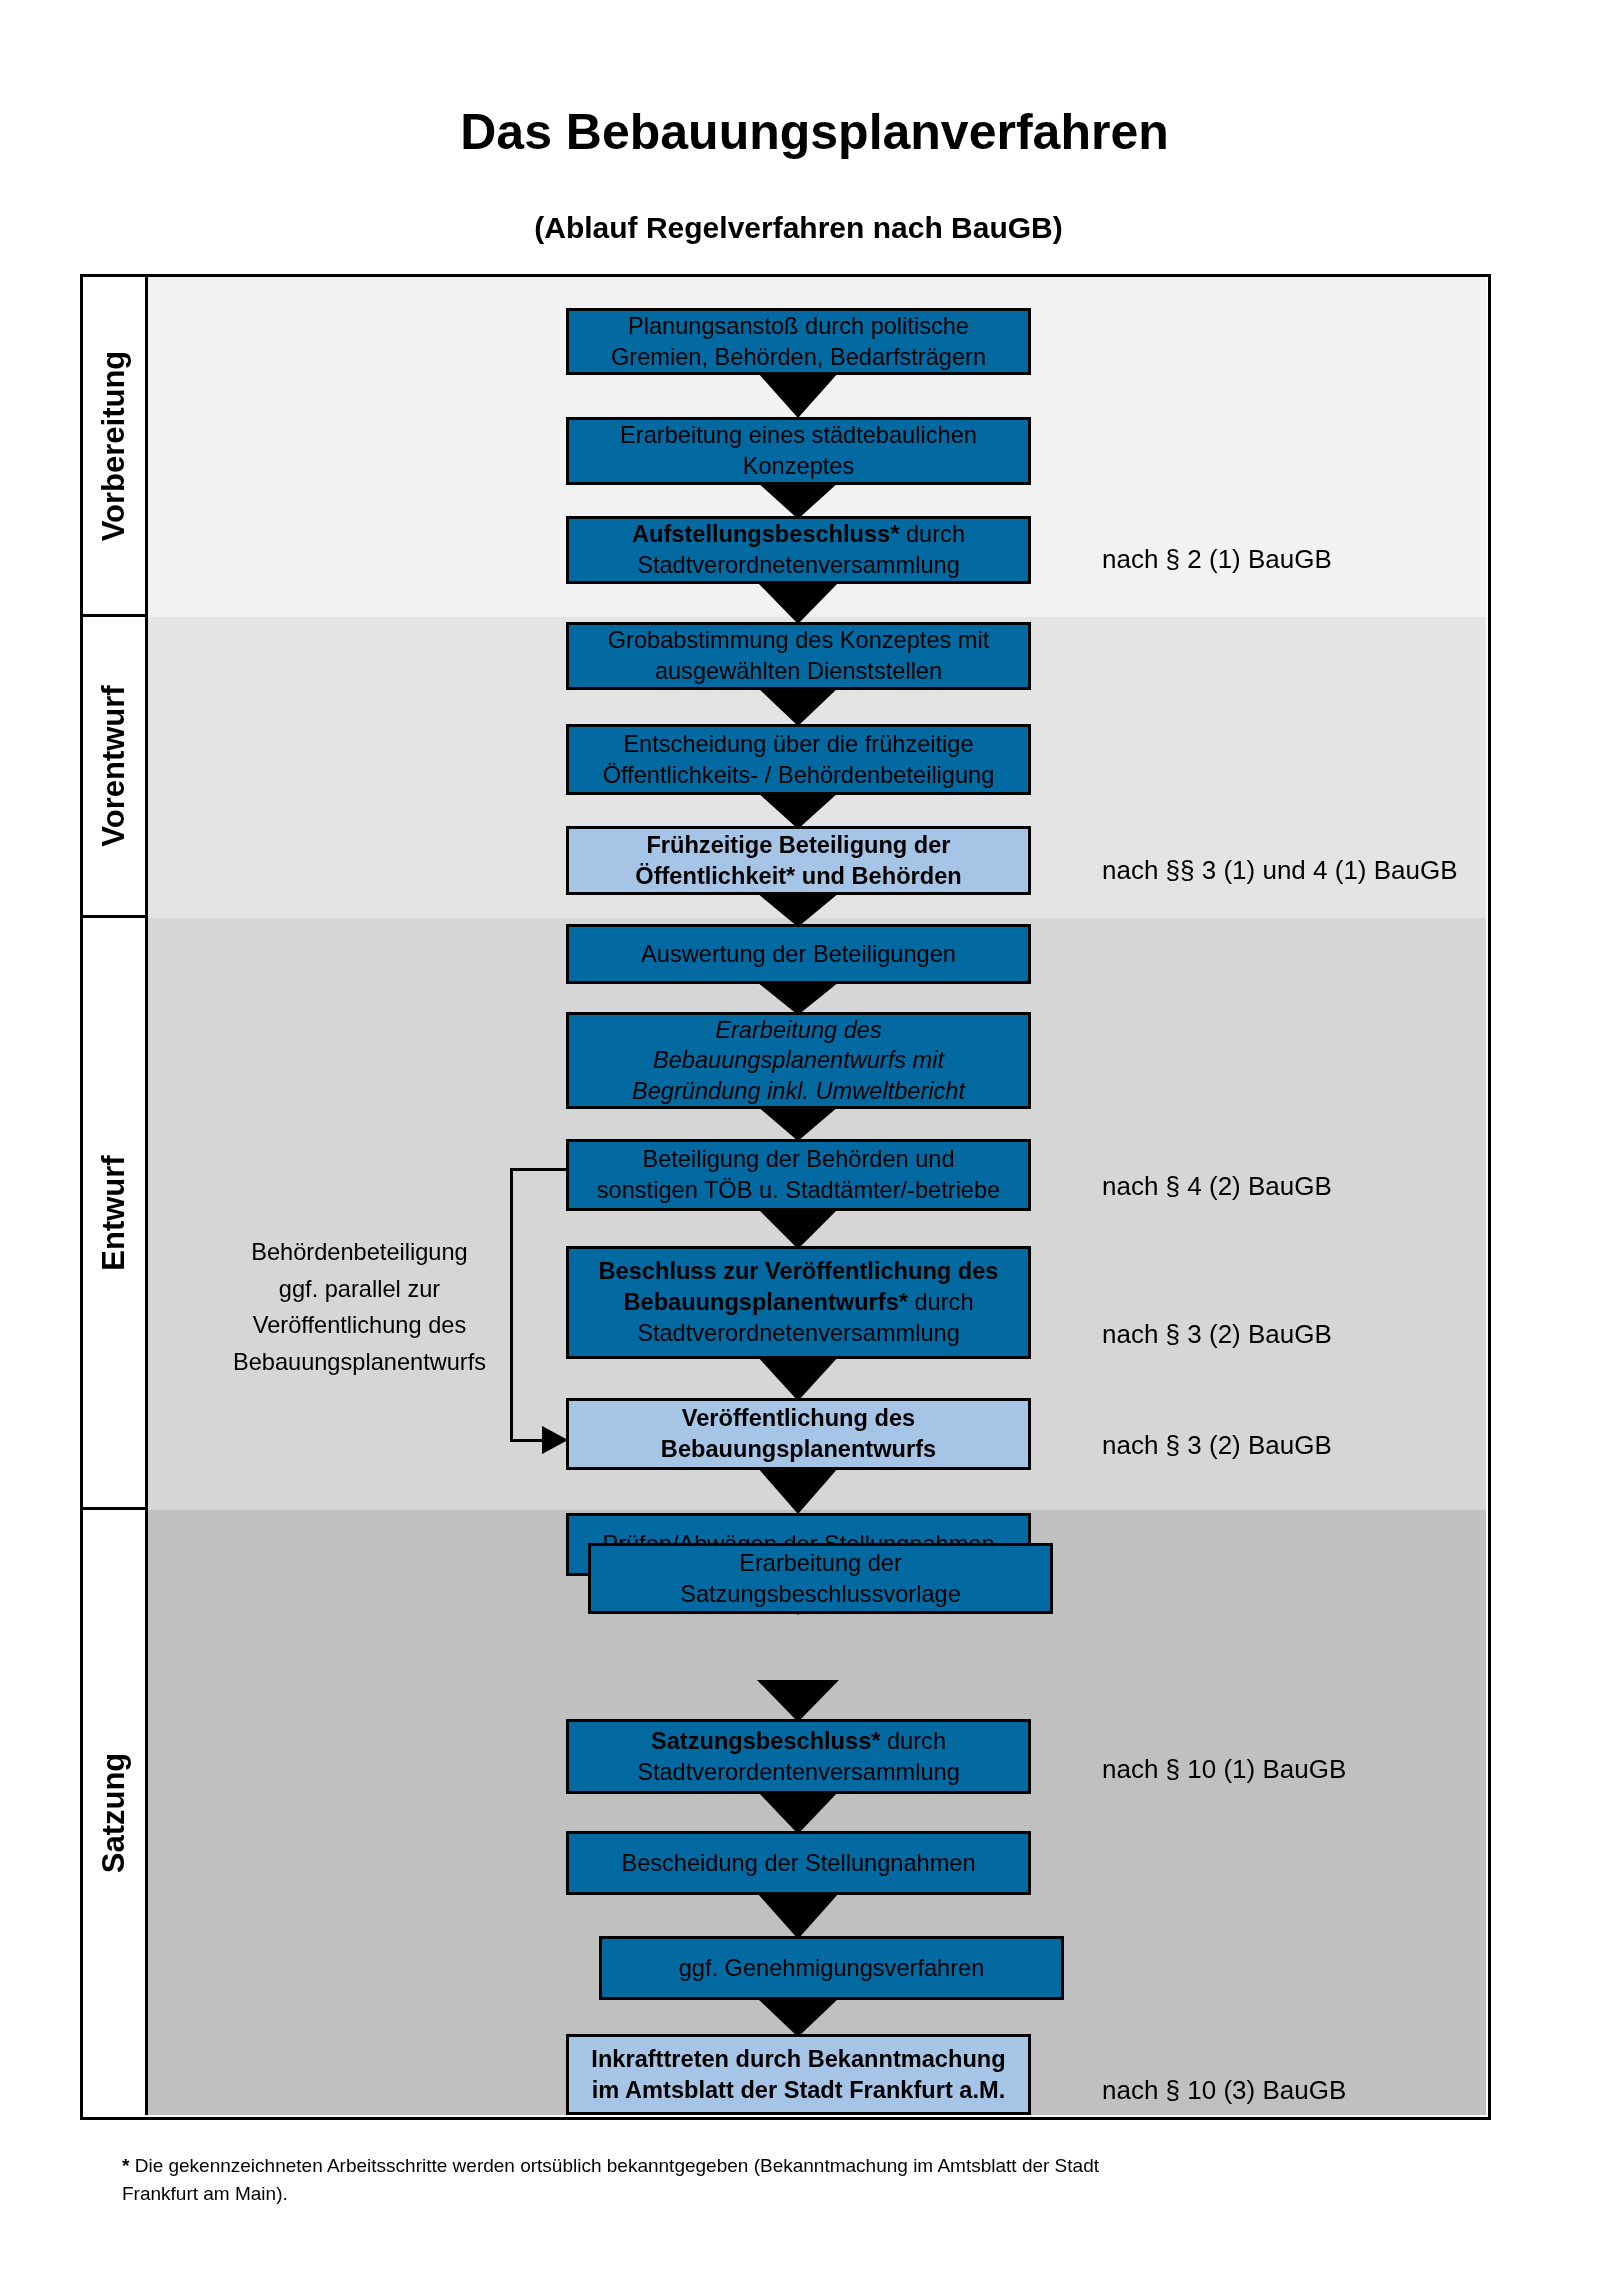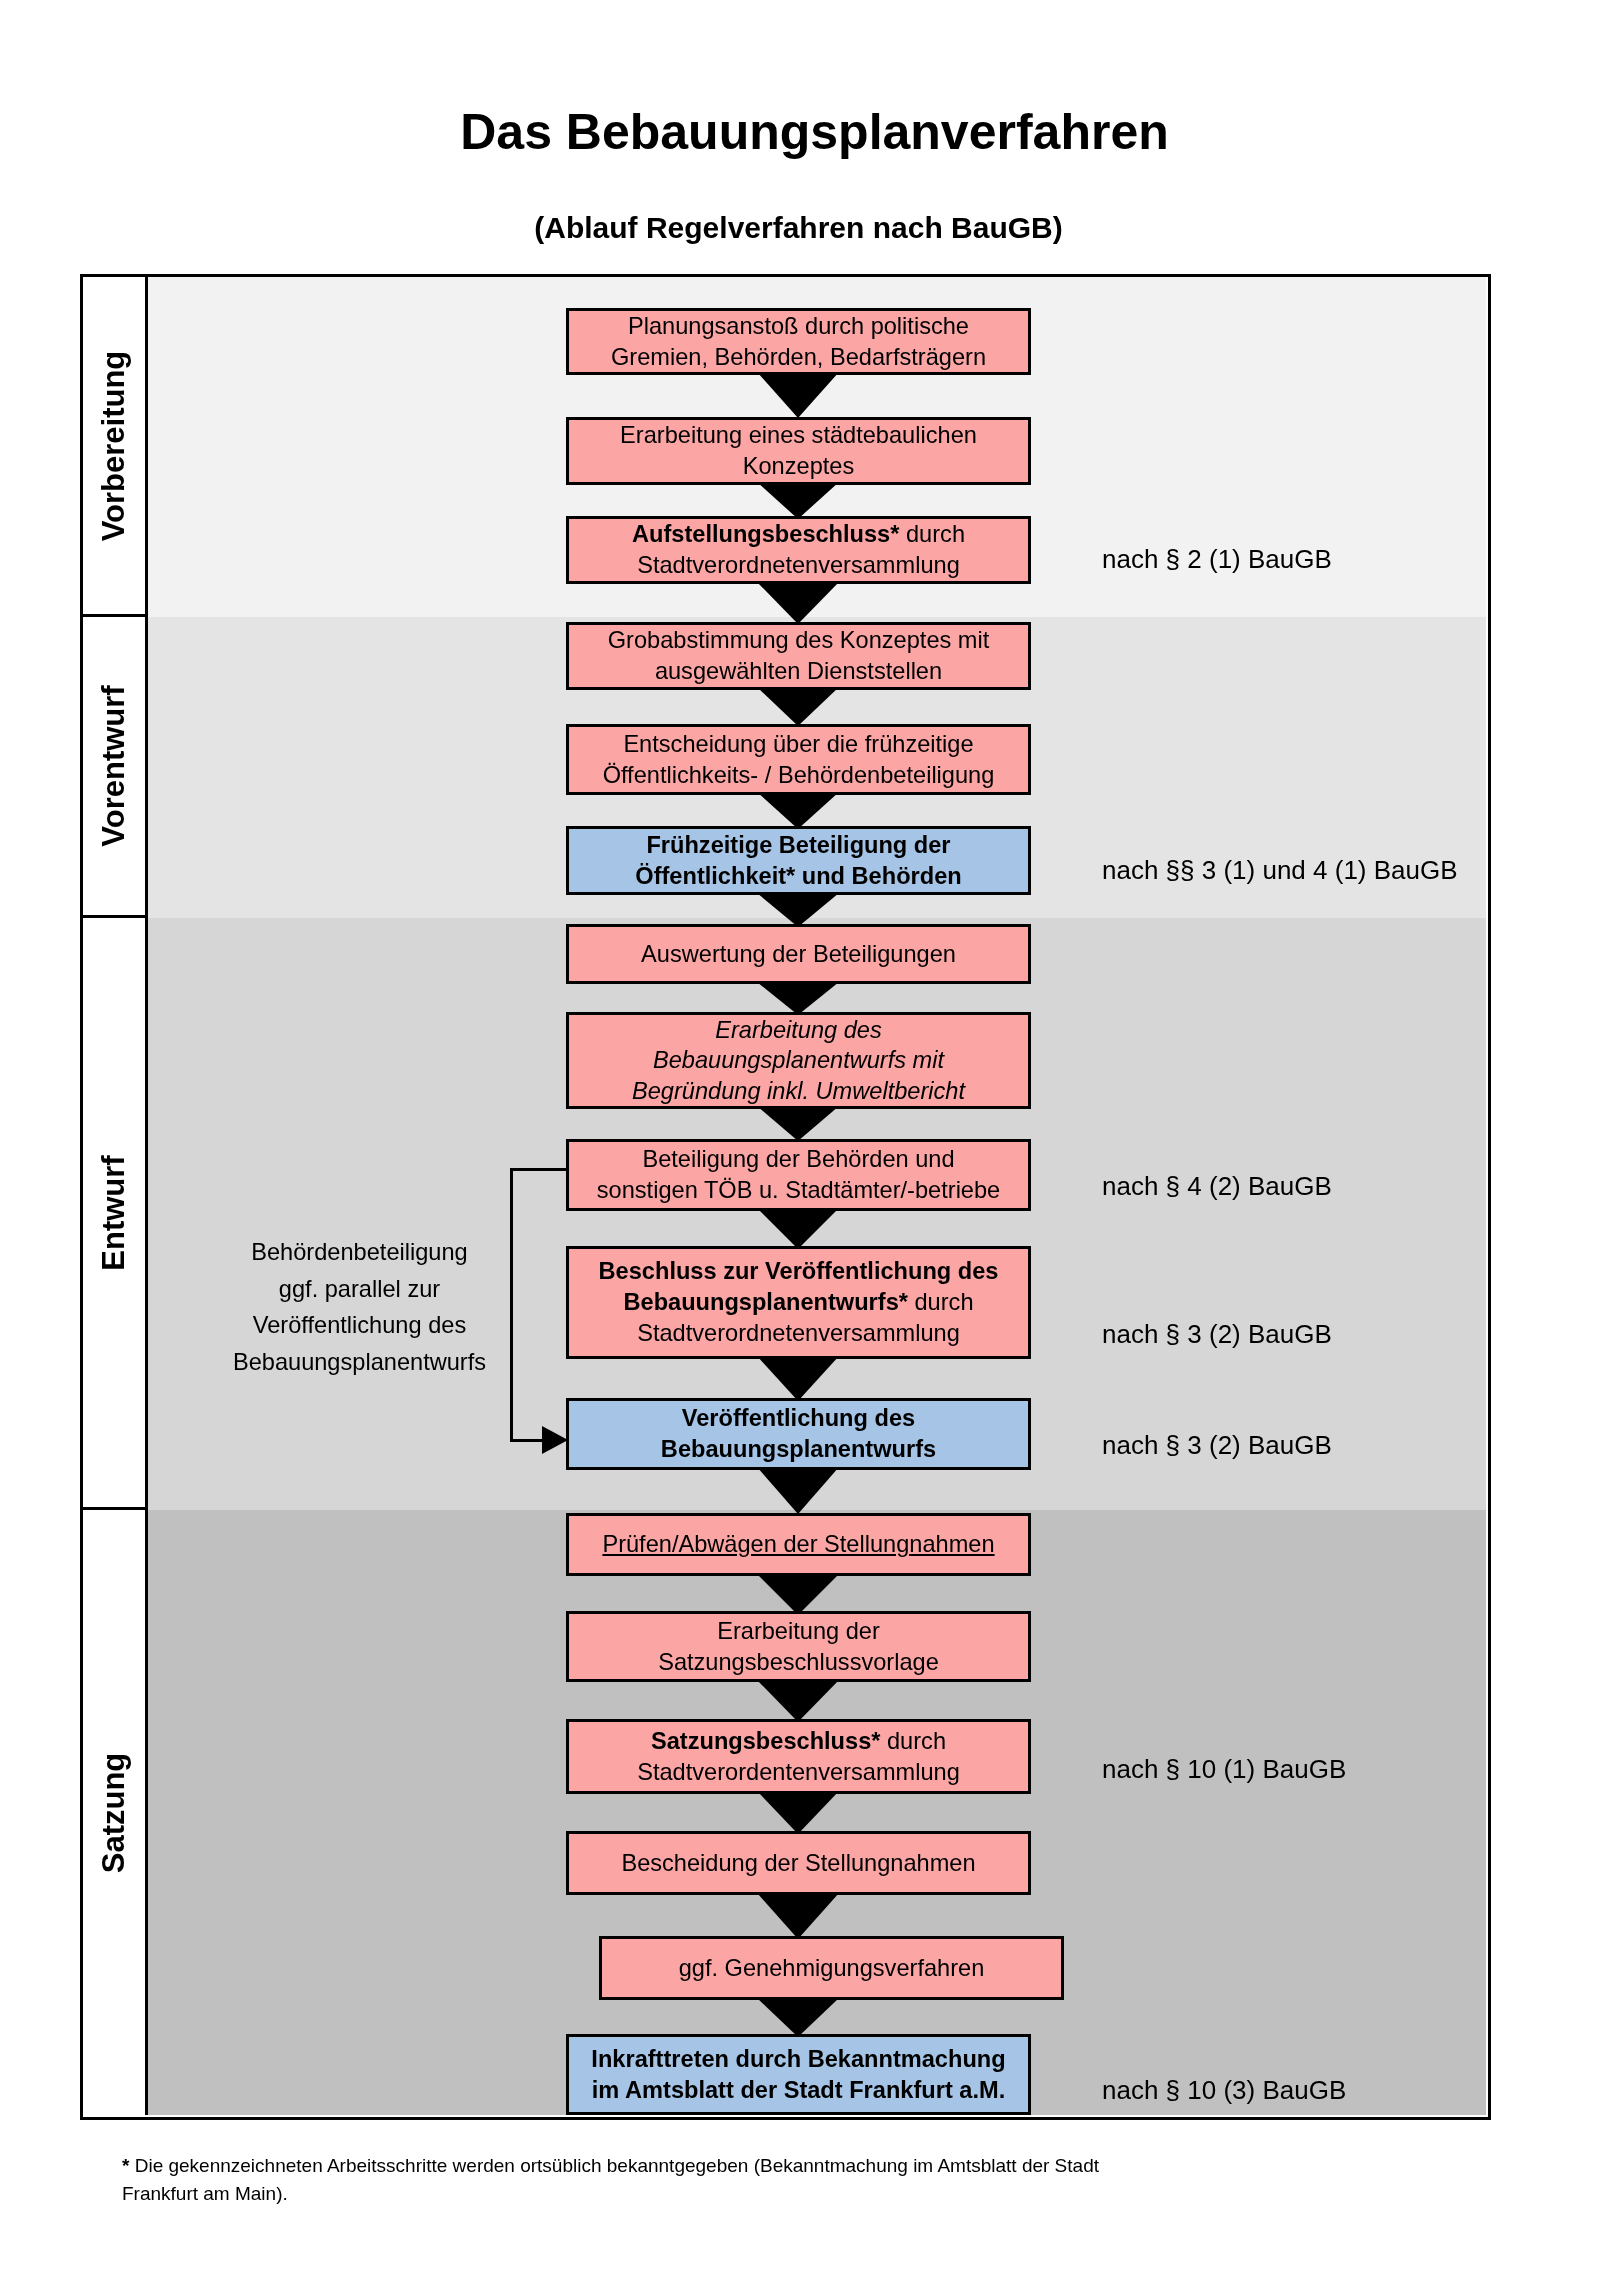--- a/index.html
+++ b/index.html
@@ -25,21 +25,21 @@
     border-bottom:3.9px solid #000;display:flex;align-items:center;justify-content:center;
   }
   .side-cell.last{border-bottom:none;}
   .side-cell span{
     transform:rotate(-90deg);white-space:nowrap;font-weight:bold;font-size:31px;
   }
   .bands{position:absolute;left:65px;top:0;width:1338px;height:1839px;}
   .band{width:100%;}
   .box{
     position:absolute;left:566px;width:465px;box-sizing:border-box;
-    border:3.9px solid #000;background:#fca5a5;display:flex;align-items:center;justify-content:center;
+    border:3.9px solid #000;background:#0369a1;display:flex;align-items:center;justify-content:center;
     z-index:3;
   }
   .box.blue{background:#a6c4e6;}
   .box .bt{
     white-space:pre-line;text-align:center;font-size:23.6px;line-height:1.3;padding:0 5.2px;
   }
   .box.blue .bt{font-weight:bold;}
   .note{
     position:absolute;left:533px;bottom:6.5px;white-space:nowrap;font-size:26px;
     font-weight:normal;z-index:3;
@@ -165,21 +165,21 @@
 Bebauungsplanentwurfs</b><span></span></div>
       <div class="note">nach § 3 (2) BauGB</div>
     </div>
   <div class="arrow" style="left:757px;top:1467px;border-top:47px solid #000;"></div>
 
   <div class="box" style="top:1513px;height:63px;text-decoration:underline;">
       <div class="bt"><b></b><span>Prüfen/Abwägen der Stellungnahmen</span></div>
     </div>
   <div class="arrow" style="left:757px;top:1574px;border-top:41px solid #000;"></div>
 
-  <div class="box" style="top:1611px;height:71px;">
+  <div class="box" style="top:1543px;height:71px;margin-left:22px;">
       <div class="bt"><b></b><span>Erarbeitung der
 Satzungsbeschlussvorlage</span></div>
     </div>
   <div class="arrow" style="left:757px;top:1680px;border-top:42px solid #000;"></div>
 
   <div class="box" style="top:1719px;height:75px;">
       <div class="bt"><b>Satzungsbeschluss*</b><span> durch
 Stadtverordentenversammlung</span></div>
       <div class="note">nach § 10 (1) BauGB</div>
     </div>

